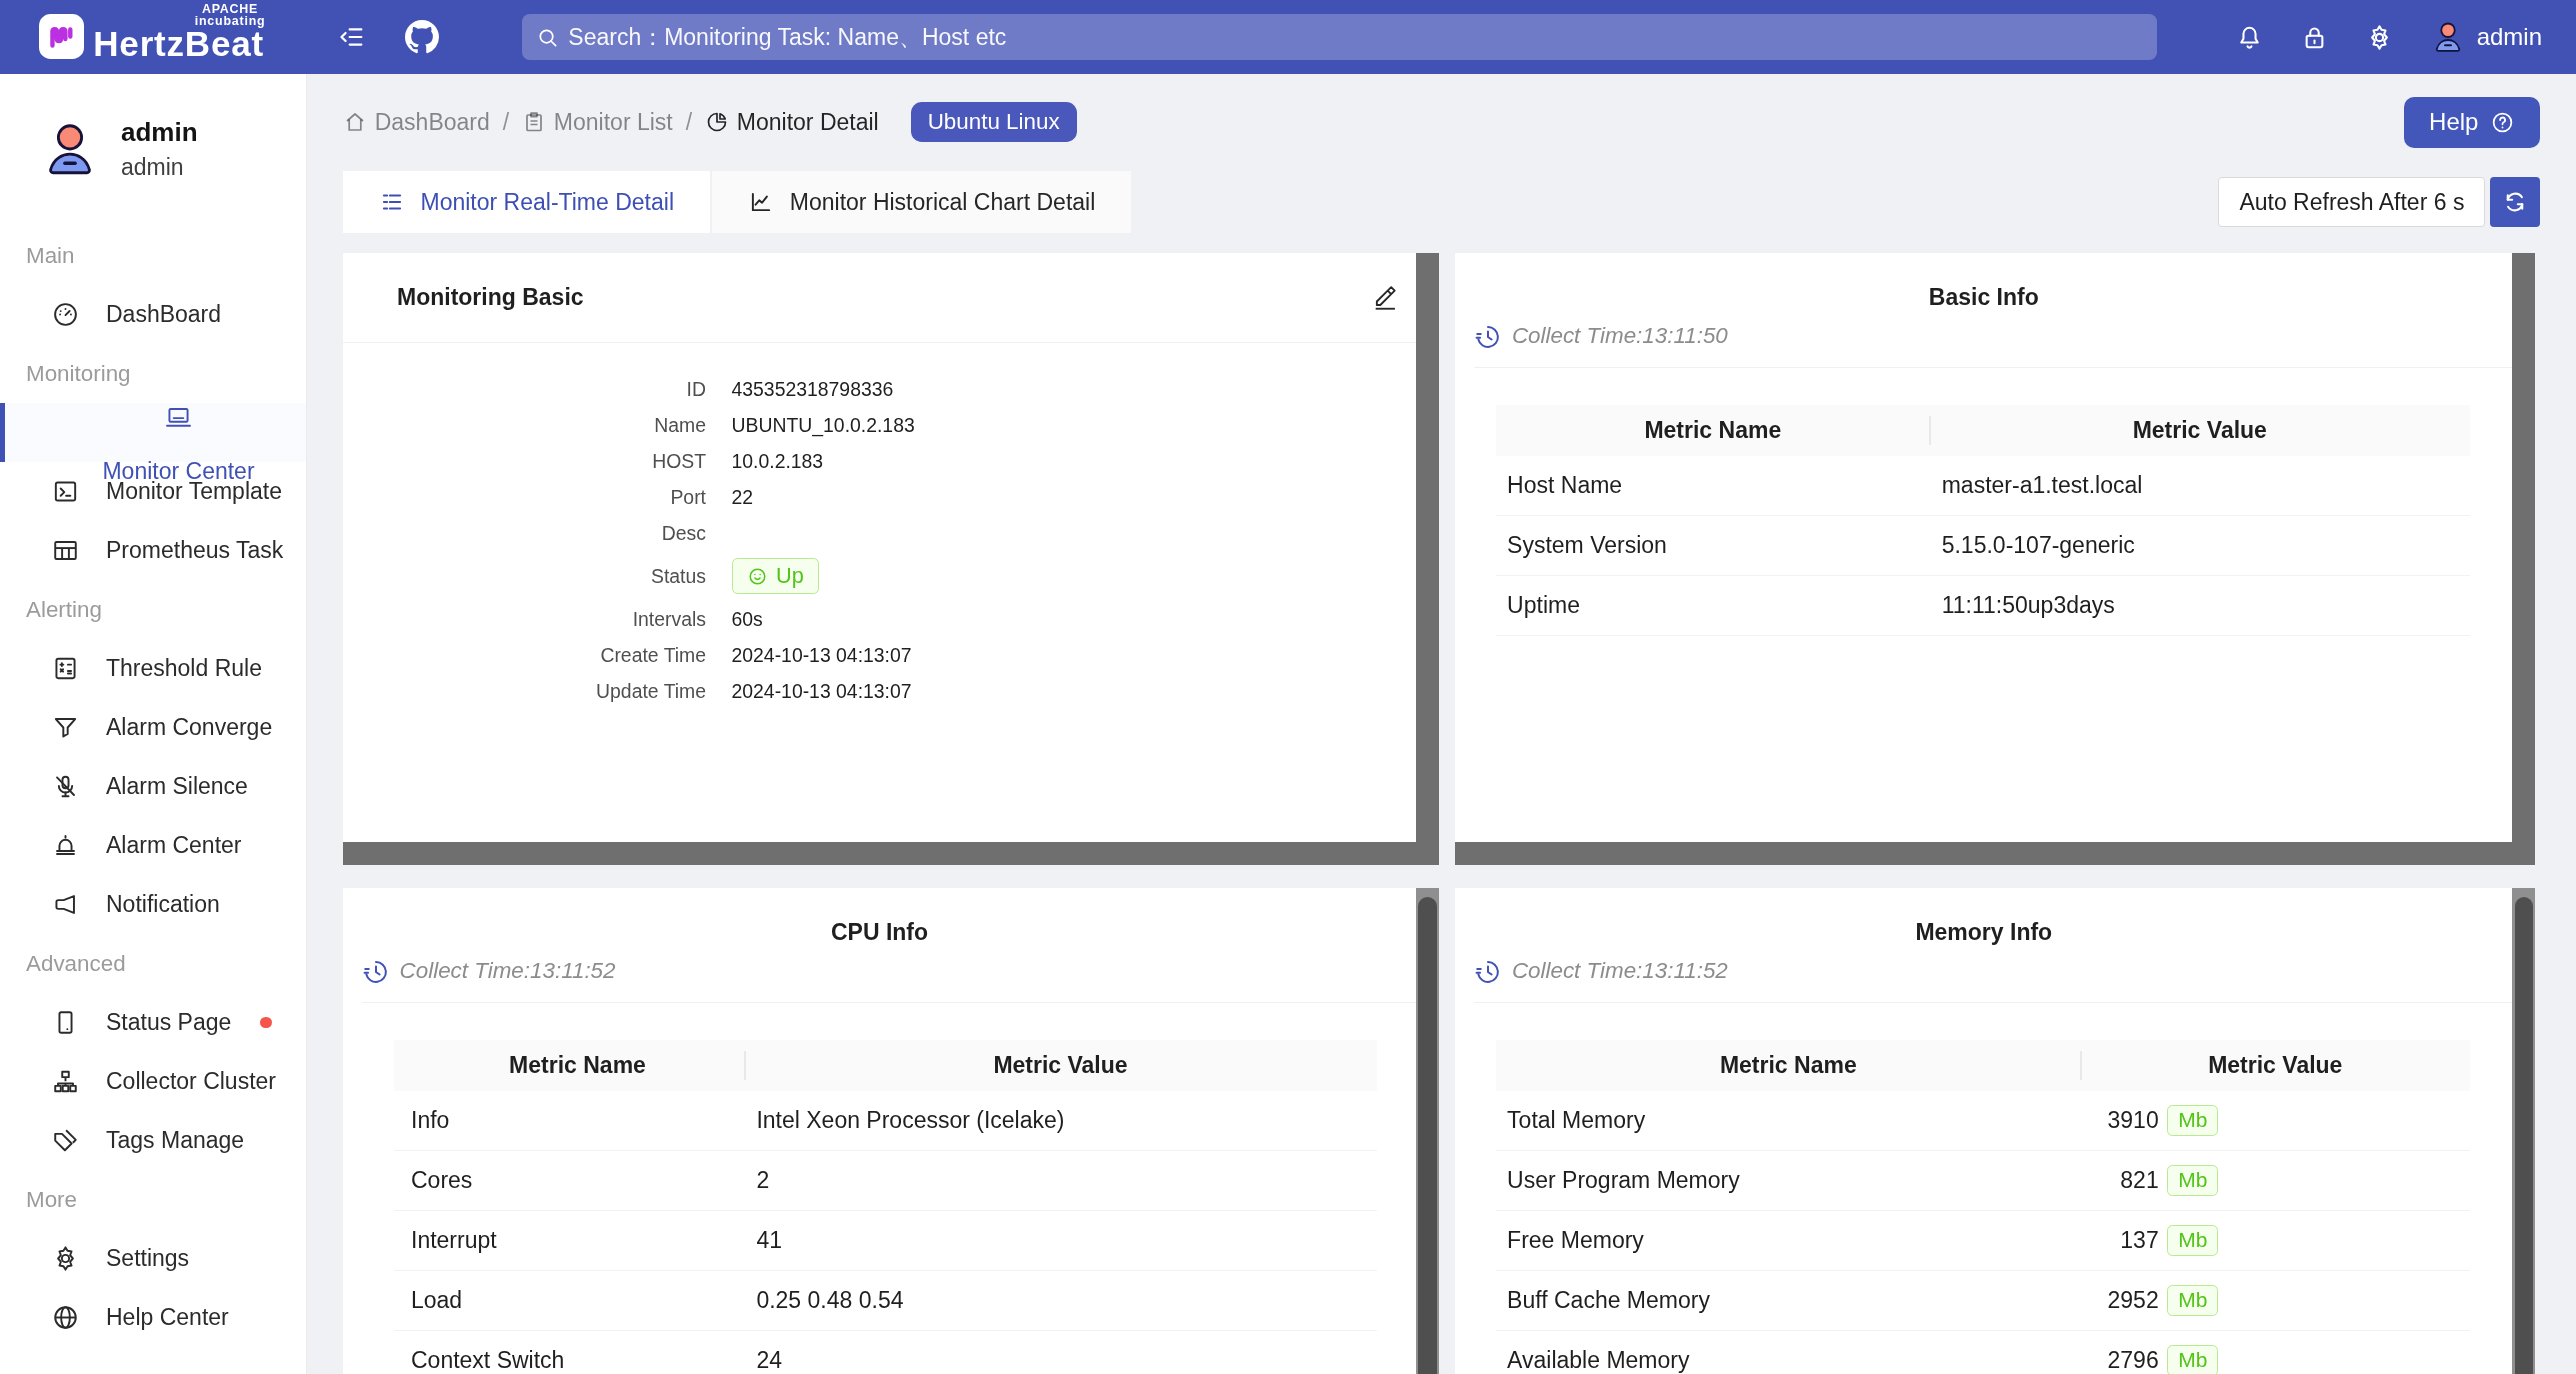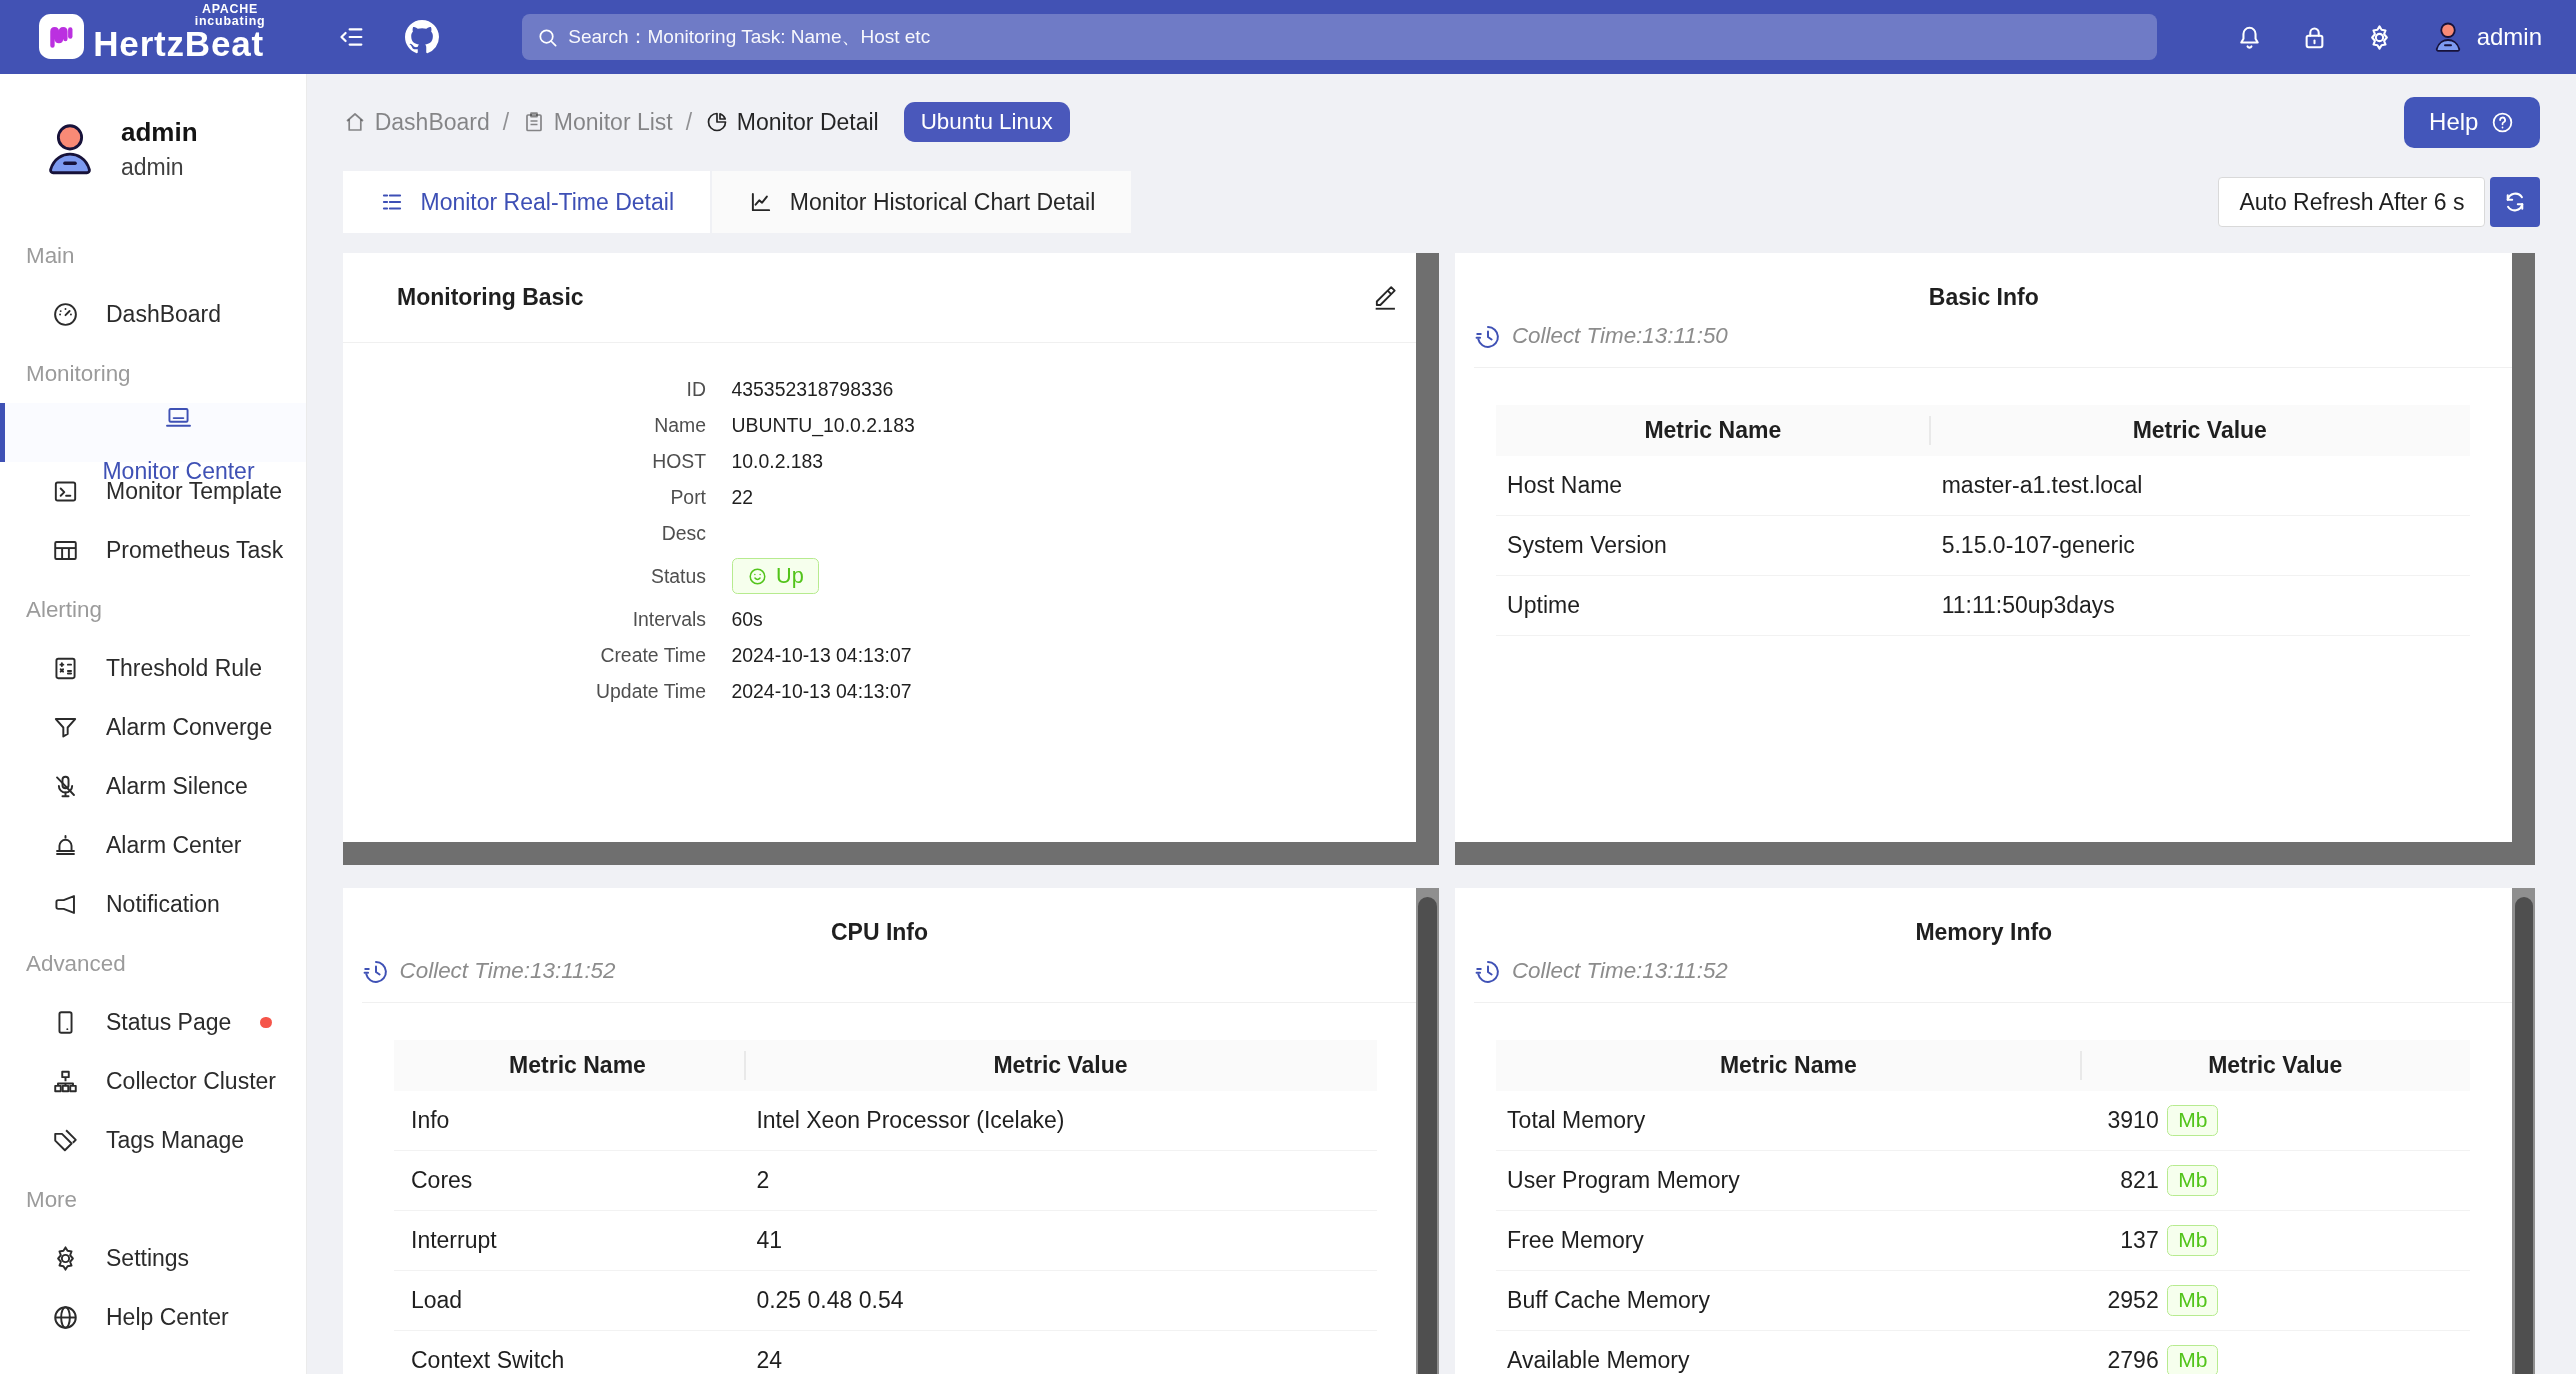--- a/index.html
+++ b/index.html
@@ -10,21 +10,21 @@
   
   .navbar { position:absolute; top:0; left:0; right:0; height:74px; background:#4252b4; display:flex; align-items:center; color:#fff; z-index:10; }
   .brand { display:flex; align-items:center; margin-left:39px; gap:9.3px; }
   .brand-logo { width:45px; height:45px; background:#fff; border-radius:11.6px; display:flex; align-items:center; justify-content:center; }
   .brand-text { font-size:35px; font-weight:bold; letter-spacing:0.8px; position:relative; padding-top:12.4px; line-height:1; }
   .brand-sup { position:absolute; top:-9.3px; right:-1.5px; text-align:center; font-size:12.4px; font-weight:bold; line-height:11.6px; }
   .nav-icon { color:#fff; cursor:pointer; }
   .menu-fold { margin-left:74px; }
   .github { margin-left:39px; }
   .search { position:absolute; left:522px; top:14px; width:1635px; height:46px; background:rgba(255,255,255,.24); border-radius:7.7px; display:flex; align-items:center; padding:0 14px; }
-  .search input { flex:1; background:transparent; border:none; outline:none; color:#fff; font-size:19px; margin-left:9.3px; font-family:inherit; }
+  .search input { flex:1; background:transparent; border:none; outline:none; color:#fff; font-size:23px; margin-left:9.3px; font-family:inherit; }
   .search input::placeholder { color:rgba(255,255,255,.95); }
   .nav-right { position:absolute; right:34px; top:0; height:74px; display:flex; align-items:center; gap:36px; }
   .nav-user { display:flex; align-items:center; gap:10.8px; cursor:pointer; }
   .nav-user .uname { font-size:24px; }
 
   
   .sidebar { position:absolute; top:74px; left:0; bottom:0; width:307px; background:#fff; border-right:1.5px solid #ebebeb; }
   .profile { display:flex; align-items:center; gap:20px; margin:43px 0 0 39px; }
   .profile-txt .p-name { font-size:26px; font-weight:bold; color:#141414; }
   .profile-txt .p-role { font-size:23px; color:#404040; margin-top:6.2px; }
@@ -37,21 +37,21 @@
   .reddot { width:11.6px; height:11.6px; border-radius:50%; background:#f5554a; margin-left:auto; margin-right:34px; }
 
   
   .main { position:absolute; left:307px; top:74px; right:0; bottom:0; }
   .crumb-row { display:flex; align-items:center; margin:21.7px 36px 0 36px; height:53px; }
   .breadcrumb { display:flex; align-items:center; gap:13px; font-size:23px; color:rgba(0,0,0,.45); }
   .crumb { display:flex; align-items:center; gap:7.7px; cursor:pointer; }
   .crumb svg { width:24px; height:24px; }
   .crumb-current { color:rgba(0,0,0,.85); cursor:default; }
   .sep { color:rgba(0,0,0,.40); }
-  .tag { background:#4a58bb; color:#fff; font-size:22.4px; padding:7px 17px; border-radius:10.8px; margin-left:12px; }
+  .tag { background:#4a58bb; color:#fff; font-size:22.4px; padding:7px 17px; border-radius:10.8px; margin-left:19px; }
   .help-btn { margin-left:auto; background:#4356ba; color:#fff; height:51px; padding:0 25px; border-radius:10px; display:flex; align-items:center; gap:11.6px; font-size:24px; cursor:pointer; }
 
   .tabs-row { display:flex; align-items:center; margin:22.4px 36px 0 36px; height:62px; }
   .tab { height:62px; display:flex; align-items:center; gap:15.5px; font-size:23px; padding:0 36px; cursor:pointer; }
   .tab svg { width:26px; height:26px; }
   .tab.active { background:#fff; color:#3d4fb5; }
   .tab.plain { background:#fafafa; color:#262626; margin-left:2.3px; }
   .refresh-group { margin-left:auto; display:flex; align-items:center; }
   .refresh-label { background:#fff; border:1.5px solid #d9d9d9; height:50px; display:flex; align-items:center; padding:0 20px; font-size:23px; border-radius:3.9px; color:#1f1f1f; cursor:pointer; }
   .refresh-btn { width:50px; height:50px; background:#4356ba; color:#fff; border-radius:3.9px; margin-left:4.6px; display:flex; align-items:center; justify-content:center; cursor:pointer; }

